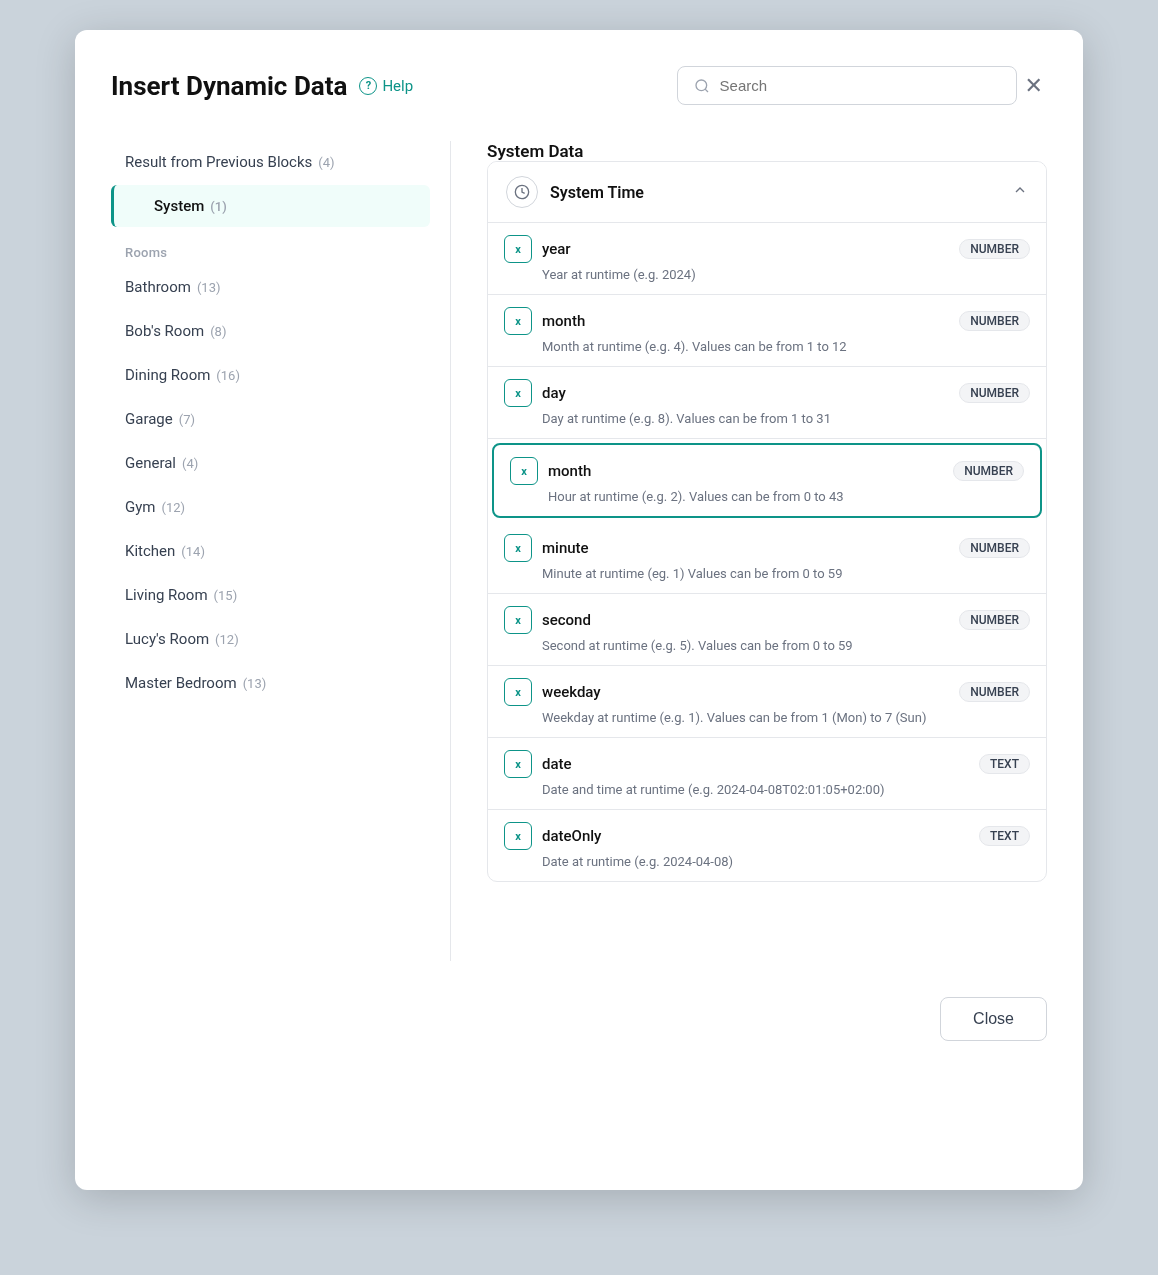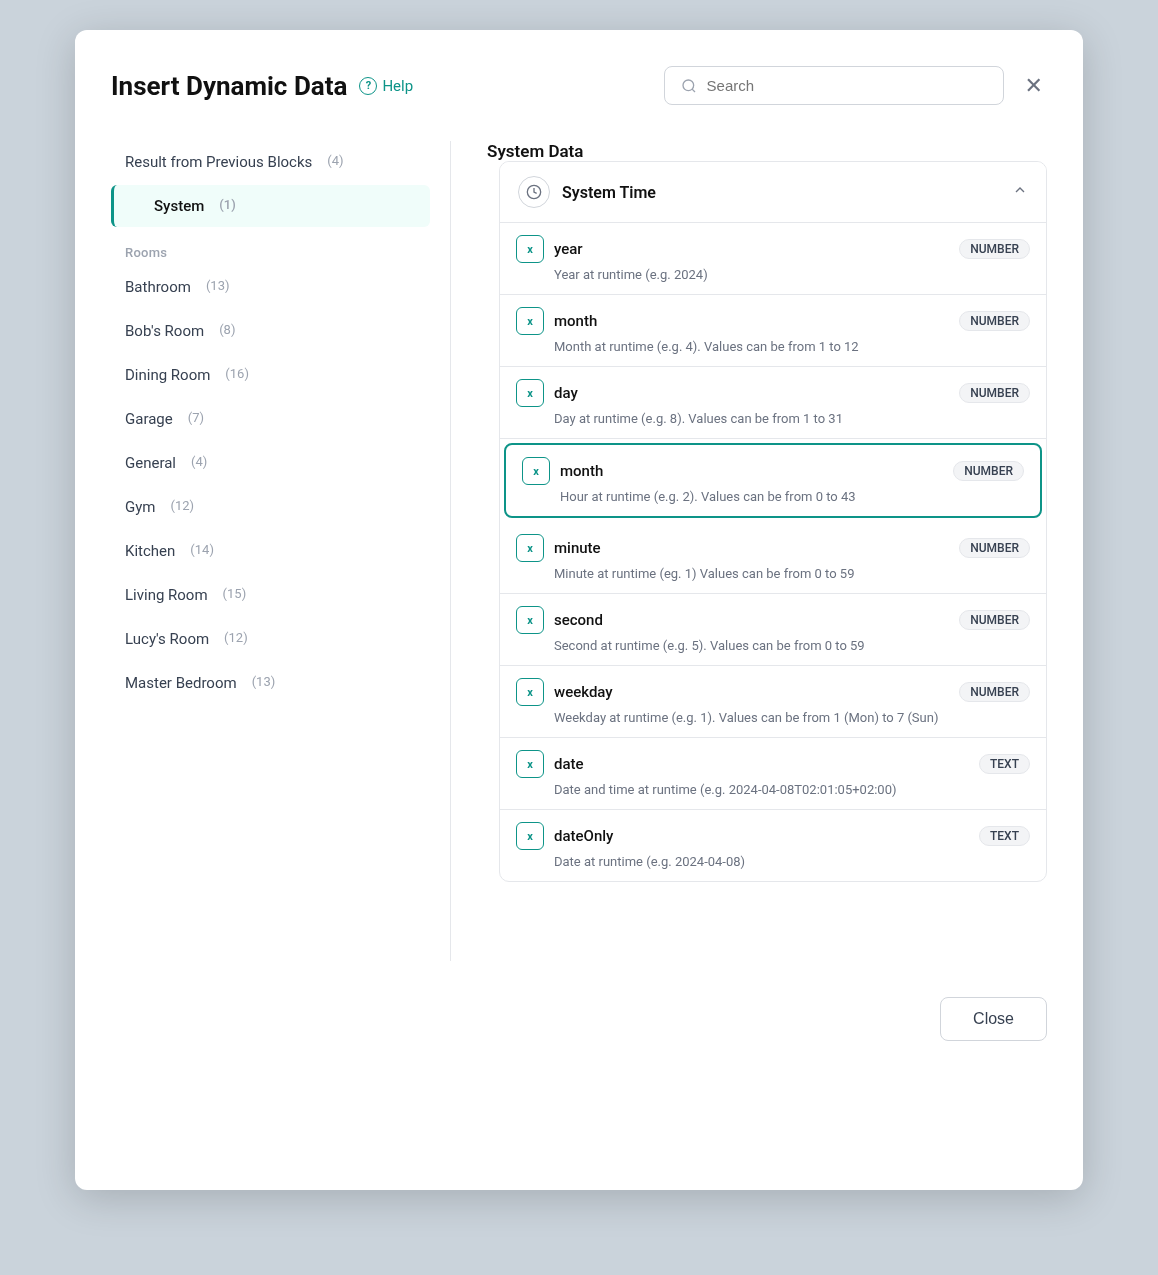--- a/index.html
+++ b/index.html
@@ -108,21 +108,22 @@
       padding-right: 20px;
       overflow-y: auto;
     }
     .sidebar-item {
       padding: 12px 14px;
       border-radius: 6px;
       cursor: pointer;
       font-size: 15px;
       color: #374151;
       display: flex;
-      gap: 11px;
+      align-items: center;
+      gap: 2px;
       margin-bottom: 2px;
     }
     .sidebar-item.active {
       background: #f0fdfa;
       border-left: 3px solid #0d9488;
       color: #111;
       font-weight: 500;
       padding-left: 40px;
     }
     .sidebar-item .count {
@@ -146,21 +147,20 @@
       font-size: 17px;
       font-weight: 600;
       color: #111;
       margin-bottom: 0;
     }
     .data-card {
       border: 1.5px solid #e5e7eb;
       border-radius: 10px;
       overflow: hidden;
       margin-bottom: 0;
-      margin-left: 12px;
     }
     .card-header {
       display: flex;
       align-items: center;
       justify-content: space-between;
       padding: 14px 18px;
       background: #fff;
       cursor: pointer;
     }
     .card-header-left {
@@ -271,21 +271,21 @@
 
 <div class="modal">
   <div class="modal-header">
     <div class="modal-title-area">
       <span class="modal-title">Insert Dynamic Data</span>
       <a class="help-link">
         <span class="help-icon">?</span>
         <span>Help</span>
       </a>
     </div>
-    <div style="display:flex;align-items:center;gap:17px;">
+    <div style="display:flex;align-items:center;gap:4px;">
       <div class="search-bar">
         <svg class="search-icon-svg" width="16" height="16" viewBox="0 0 24 24" fill="none" stroke="currentColor" stroke-width="2">
           <circle cx="11" cy="11" r="8"></circle>
             <path d="m21 21-4.35-4.35"></path>
         </svg>
         <input type="text" placeholder="Search" style="">
       </div>
       <button class="close-btn">✕</button>
     </div>
   </div>

